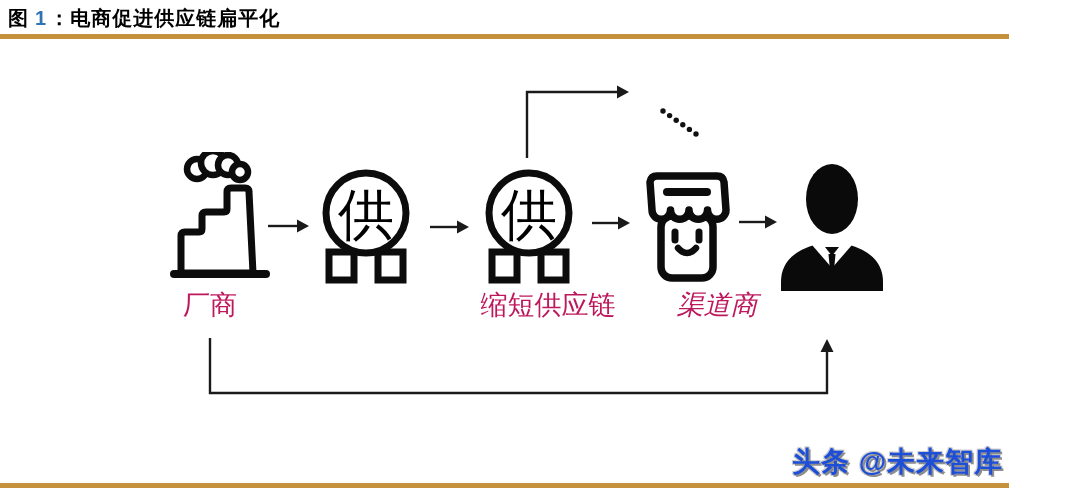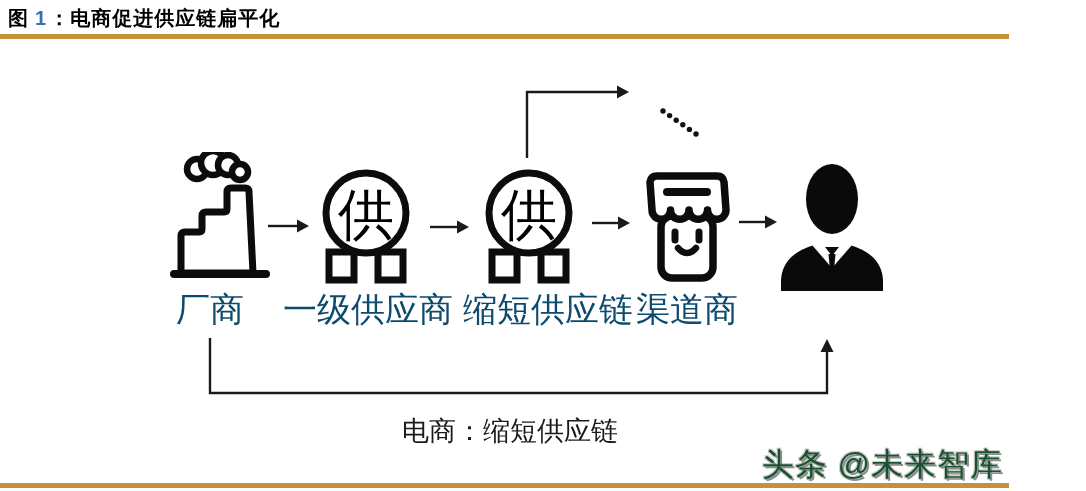--- a/index.html
+++ b/index.html
@@ -22,32 +22,32 @@
     letter-spacing:1px;white-space:nowrap;
   }
   .title .num{color:var(--blue);margin:0 2px 0 6px;}
   .rule{position:absolute;left:0;width:1086px;height:5px;background:var(--gold);}
   .rule-top{top:34px;}
   .rule-bottom{top:483px;}
   .icon-box{position:absolute;}
   .node-label{
     position:absolute;top:291px;
     transform:translateX(-50%);
-    font-size:34px;color:#0c4a6e;
+    font-size:27px;color:#be185d;
     white-space:nowrap;line-height:1.1;
   }
   .shortcut-label{
     position:absolute;top:413px;left:510px;
     transform:translateX(-50%);
     font-size:27px;color:#1a1a1a;white-space:nowrap;
   }
   .watermark{
     position:absolute;top:443px;right:6px;
-    font-size:32px;font-weight:normal;white-space:nowrap;
-    color:#14532d;
+    font-size:28px;font-weight:bold;white-space:nowrap;
+    color:#1d4ed8;
     text-shadow:2px 2px 0 #8d8d8d,-1px -1px 0 #cccccc,1px -1px 0 #cccccc,-1px 1px 0 #cccccc,1px 1px 0 #bbbbbb;
     letter-spacing:1px;
   }
   svg{display:block;}
   .connectors{position:absolute;left:0;top:0;}
 </style>
 </head>
 <body>
 
 <div class="page">
@@ -151,22 +151,20 @@
     <svg width="112" height="130" viewBox="0 0 112 130">
       <ellipse cx="56" cy="37" rx="26" ry="35" fill="#0a0a0a"></ellipse>
       <path d="M5,129 L5,120 Q5,93 38,83 L74,83 Q107,93 107,120 L107,129 Z" fill="#0a0a0a"></path>
       <polygon points="36,83 56,106 76,83" fill="#ffffff"></polygon>
       <polygon points="49,85 63,85 56,94" fill="#0a0a0a"></polygon>
       <polygon points="52.5,92 59.5,92 57.5,114 54.5,114" fill="#0a0a0a"></polygon>
     </svg>
   </div>
 
   <div class="node-label" style="left:210px;">厂商</div>
-  <div class="node-label" style="left:368px;">一级供应商</div>
   <div class="node-label" style="left:548px;">缩短供应链</div>
-  <div class="node-label" style="left:687px;">渠道商</div>
+  <div class="node-label" style="left:717px;font-style:italic;">渠道商</div>
 
-  <div class="shortcut-label">电商：缩短供应链</div>
 
   <div class="watermark">头条 @未来智库</div>
 
   <div class="rule rule-bottom"></div>
 </div>
 
 </body></html>

